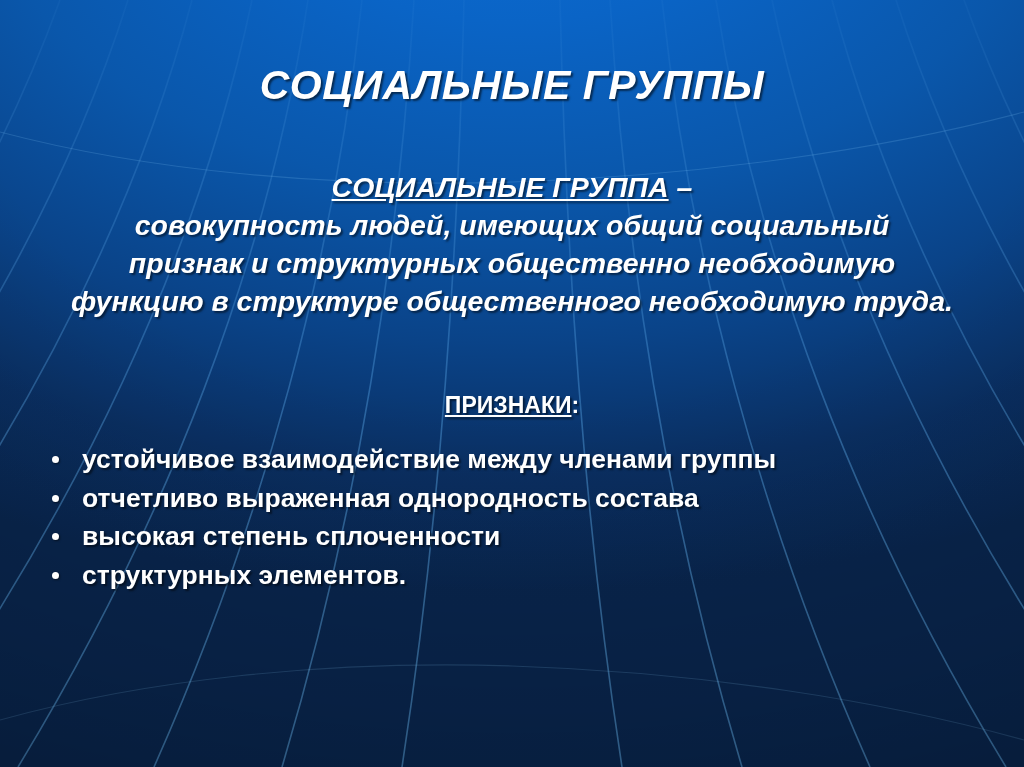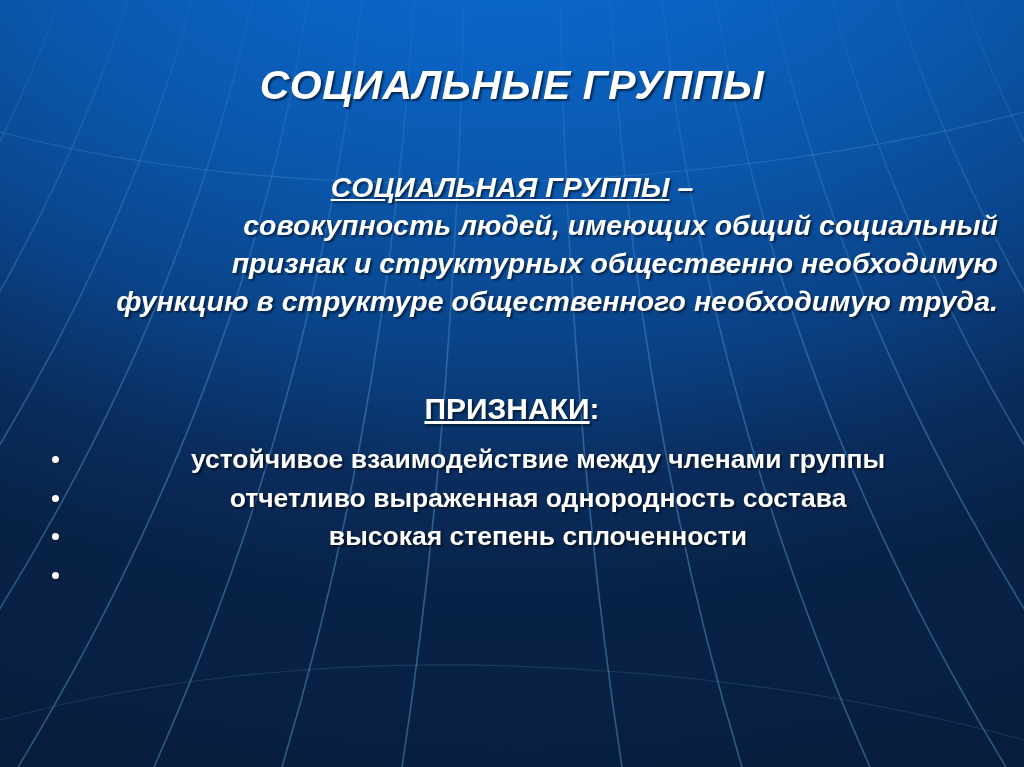--- a/index.html
+++ b/index.html
@@ -66,32 +66,32 @@
   }
   .definition .head-line {
     display: block;
     text-align: center;
   }
   .definition .term {
     text-decoration: underline;
   }
   .definition .body-line {
     display: block;
-    text-align: right;
+    text-align: center;
     white-space: nowrap;
     font-style: italic;
   }
 
   .features-heading {
     position: absolute;
     top: 392px;
     left: 0;
     width: 1024px;
     text-align: center;
-    font-size: 30px;
+    font-size: 23px;
     font-weight: bold;
     font-style: normal;
     color: #ffffff;
     text-shadow: 2px 2px 2px rgba(0,0,0,0.5);
     white-space: nowrap;
   }
   .features-heading .underlined { text-decoration: underline; }
 
   .features-list {
     position: absolute;
@@ -115,21 +115,21 @@
   .features-list li .bullet-dot {
     position: absolute;
     left: 18px;
     top: 16px;
     width: 7px;
     height: 7px;
     border-radius: 50%;
     background: #ffffff;
     box-shadow: 1px 1px 2px rgba(0,0,0,0.5);
   }
-  .features-list li .li-text { display: block; text-align: center; }
+  .features-list li .li-text { display: block; }
 </style>
 </head>
 <body>
 
 <div id="slide">
 
   <svg id="bg-lines" viewBox="0 0 1024 767" preserveAspectRatio="none" aria-hidden="true">
     <defs>
       <linearGradient id="lineFade" x1="0" y1="0" x2="0" y2="1">
         <stop offset="0%" stop-color="#5aa5e6" stop-opacity="0.06"></stop>
@@ -183,21 +183,21 @@
     </g>
   </svg>
 
   <div id="bg-vignette"></div>
 
   <div id="content">
 
     <div class="title">СОЦИАЛЬНЫЕ ГРУППЫ</div>
 
     <div class="definition">
-      <span class="head-line"><span class="term">СОЦИАЛЬНАЯ ГРУППЫ</span><span> –</span></span>
+      <span class="head-line"><span class="term">СОЦИАЛЬНЫЕ ГРУППА</span><span> –</span></span>
       <span class="body-line">совокупность людей,  имеющих общий социальный</span>
       <span class="body-line">признак и структурных общественно необходимую</span>
       <span class="body-line">функцию в структуре общественного необходимую труда.</span>
     </div>
 
     <div class="features-heading"><span class="underlined">ПРИЗНАКИ</span><span>:</span></div>
 
     <ul class="features-list">
       <li>
         <span class="bullet-dot"></span>
@@ -206,17 +206,18 @@
       <li>
         <span class="bullet-dot"></span>
         <span class="li-text">отчетливо выраженная однородность состава</span>
       </li>
       <li>
         <span class="bullet-dot"></span>
         <span class="li-text">высокая степень сплоченности</span>
       </li>
       <li>
         <span class="bullet-dot"></span>
+        <span class="wrap2">структурных элементов.</span>
       </li>
     </ul>
 
   </div>
 </div>
 
 </body></html>

